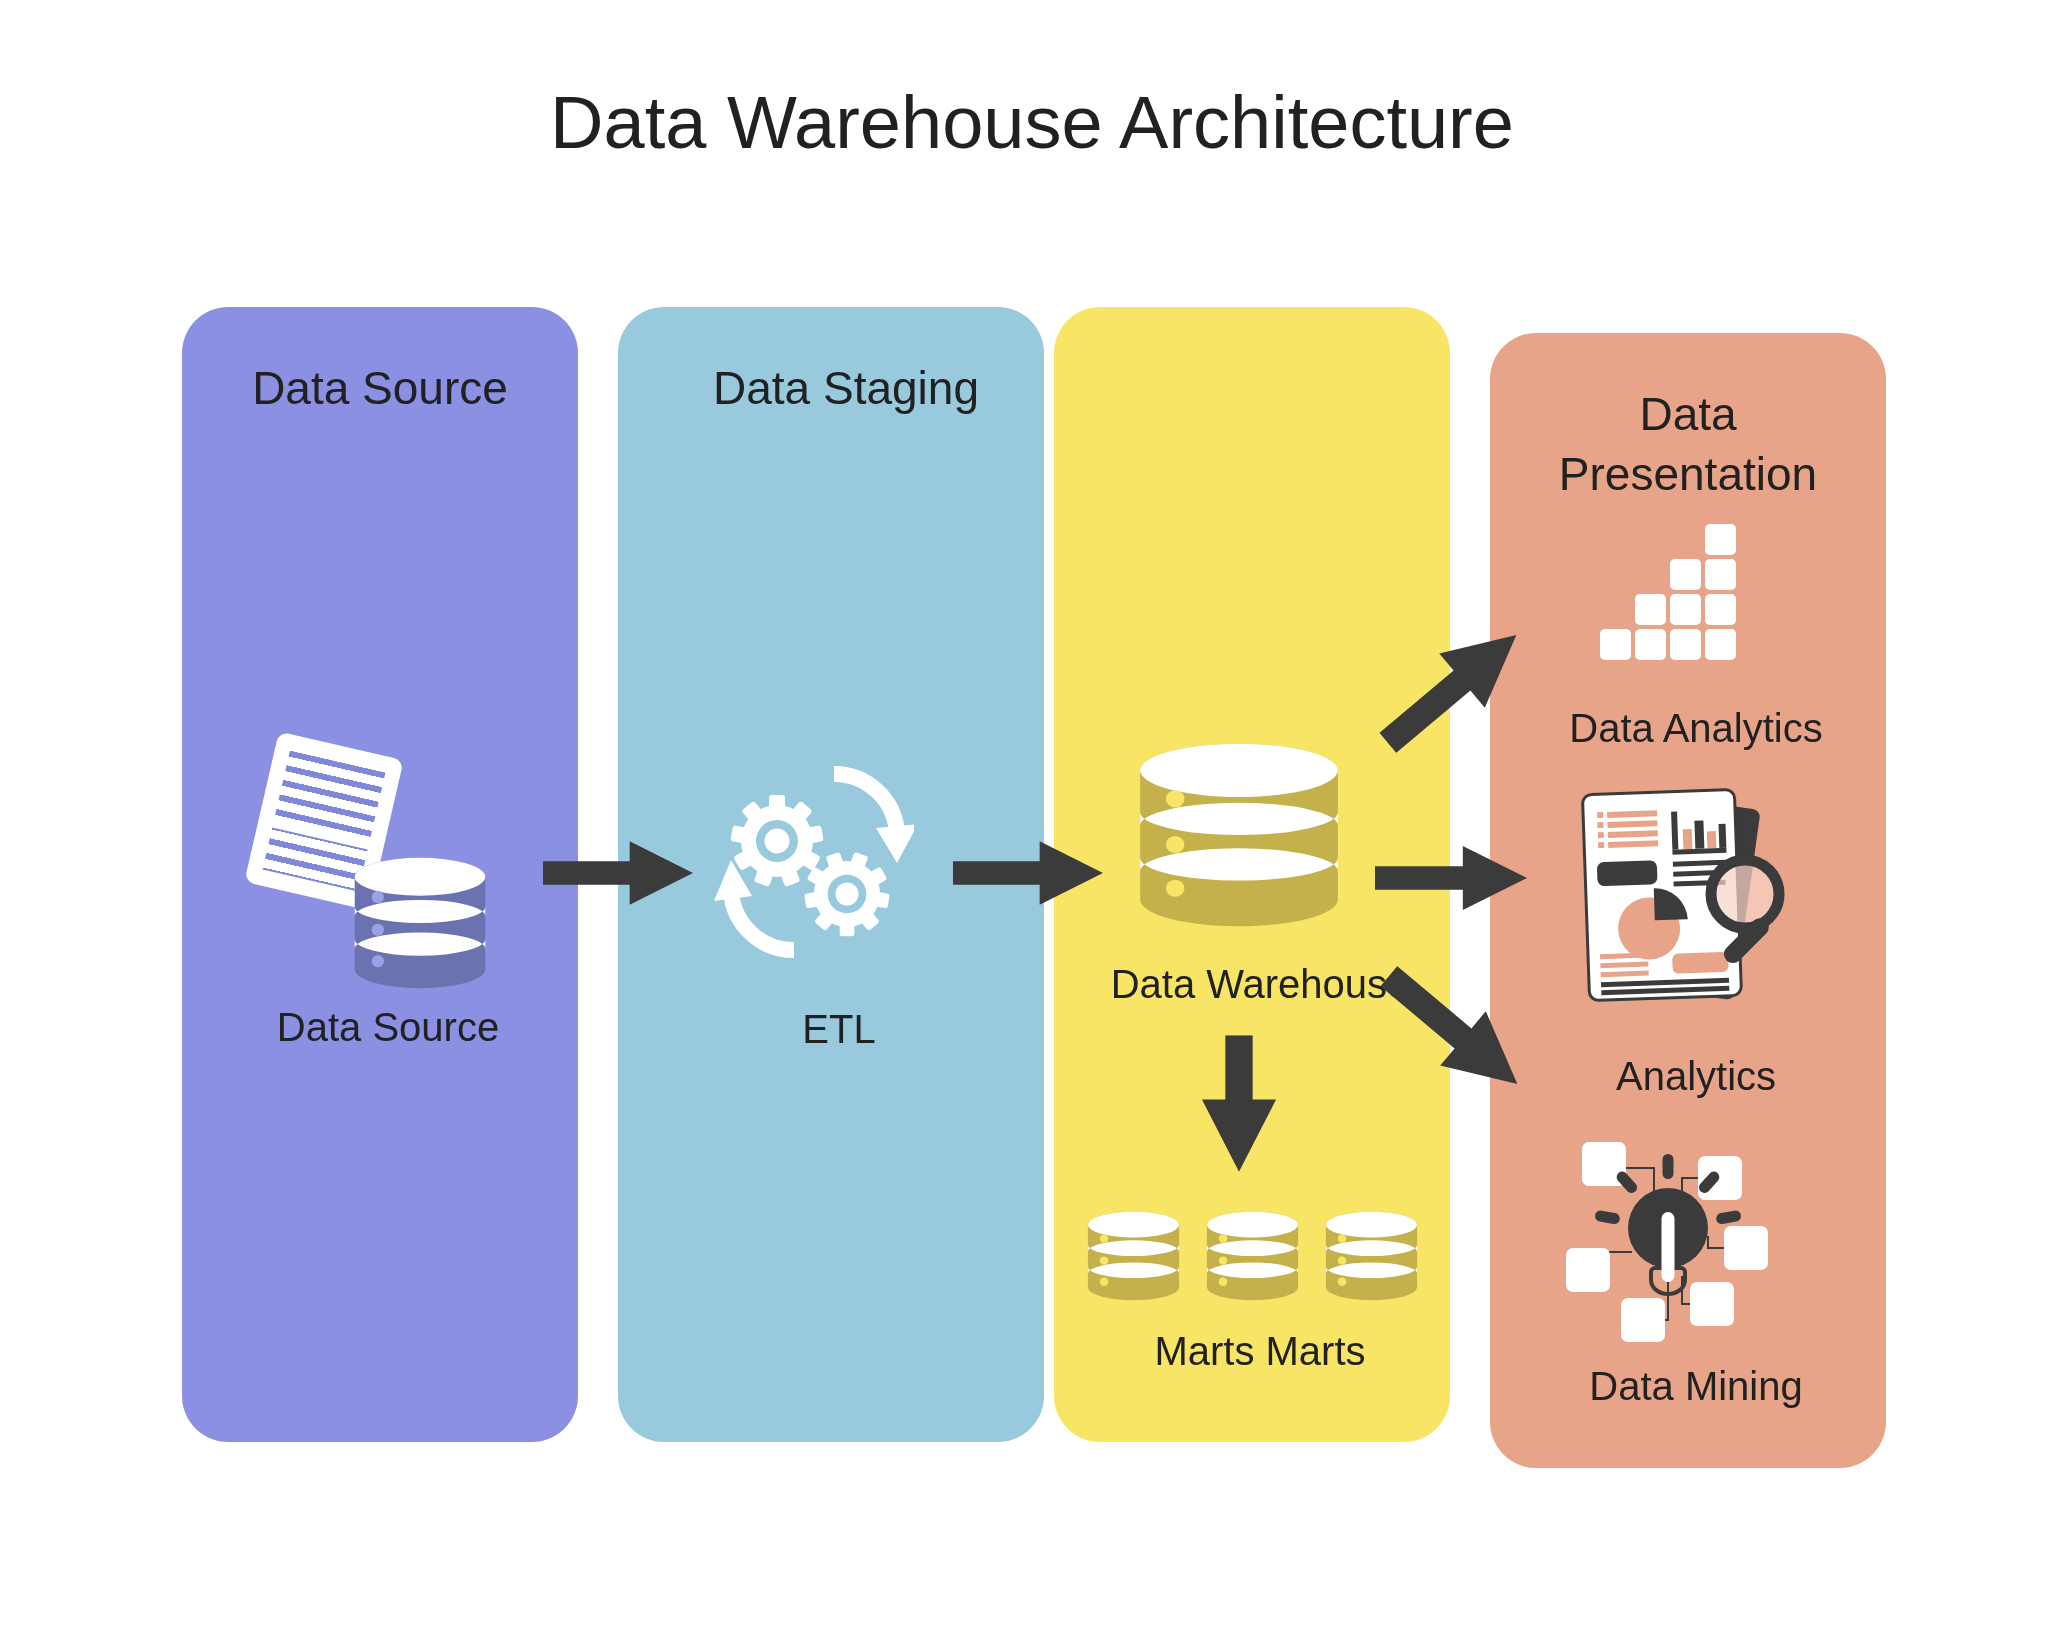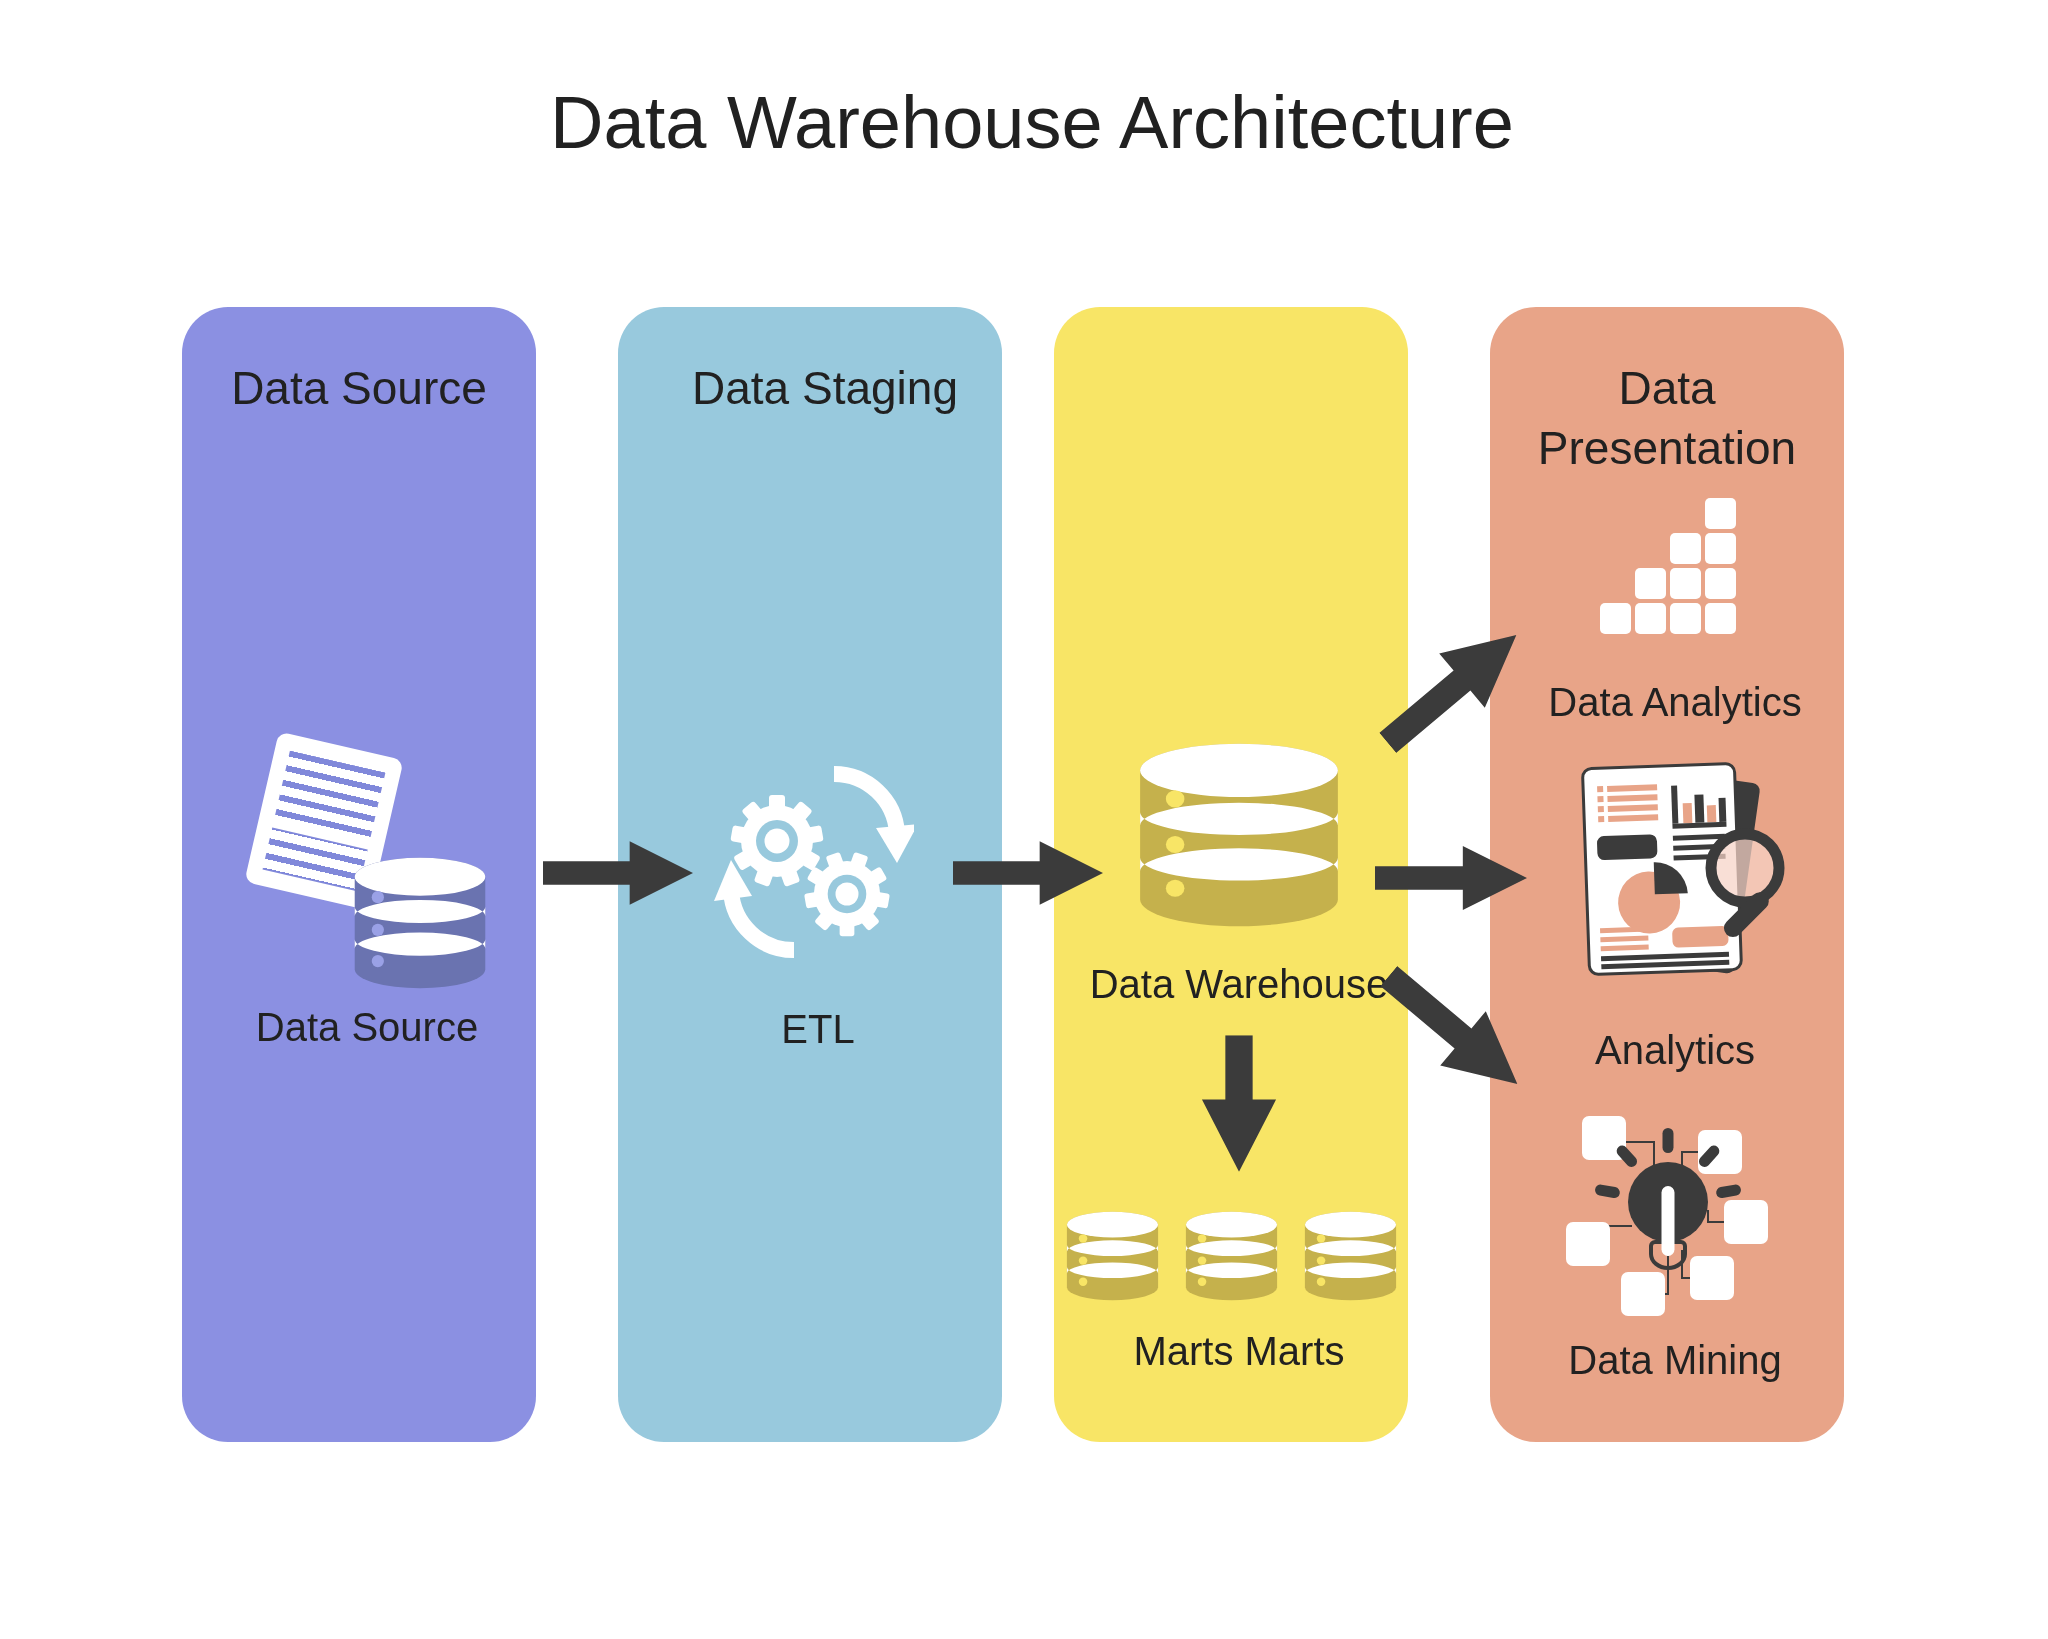--- a/index.html
+++ b/index.html
@@ -7,25 +7,25 @@
   .stage{
     position:relative;width:2048px;height:1639px;overflow:hidden;
     background:var(--canvas,#ffffff);
     font-family:"Liberation Sans","DejaVu Sans",sans-serif;
     color:var(--ink,#212121);
   }
   .page-title{
     position:absolute;top:72px;left:0;width:100%;margin:8px;
     text-align:center;font-size:74px;font-weight:400;color:var(--ink,#212121);
   }
-  .col{position:absolute;top:307px;width:354px;height:1135px;border-radius:46px;}
+  .col{position:absolute;top:307px;width:396px;height:1135px;border-radius:46px;}
   .col-purple{background:var(--purple,#8b90e2);}
   .col-blue{background:var(--blue,#98c9dd);padding-left:30px;}
   .col-yellow{background:var(--yellow,#f8e566);}
-  .col-salmon{background:var(--salmon,#e8a488);}
+  .col-salmon{background:var(--salmon,#e8a488);margin-top:26px;}
   .col h2{
     margin:52px 0 0;padding:0 28px;text-align:center;
     font-size:46px;font-weight:400;line-height:1.3;color:var(--ink,#212121);
   }
   .caption{
     position:absolute;left:8px;width:100%;margin:0;text-align:center;
     font-size:40px;font-weight:400;color:var(--ink,#212121);
   }
   .abs{position:absolute;}
   

